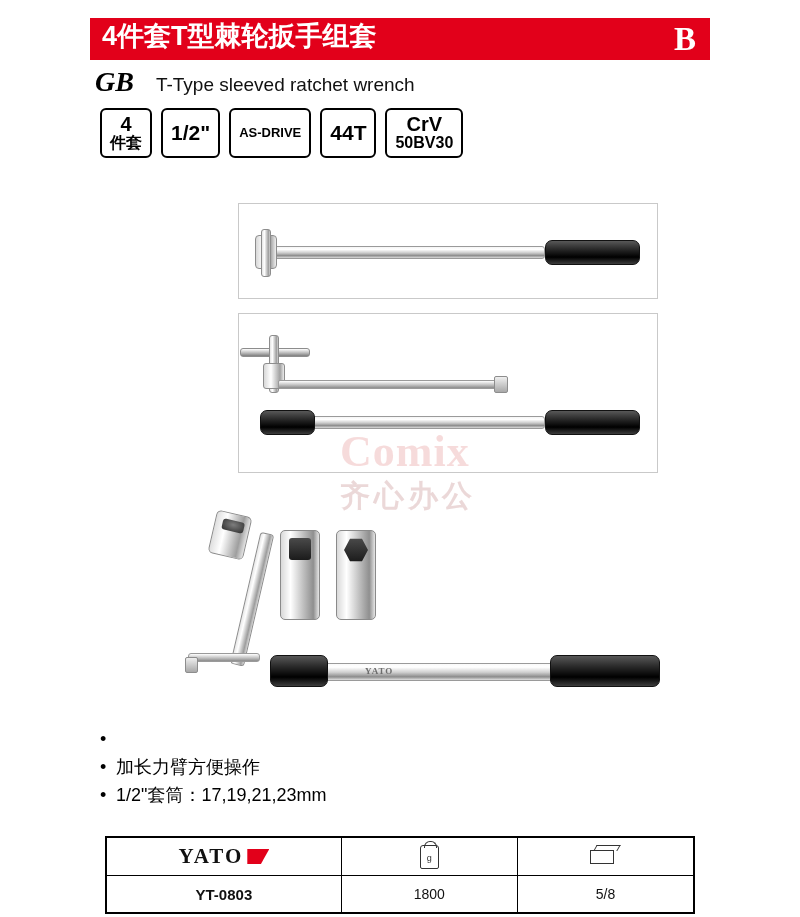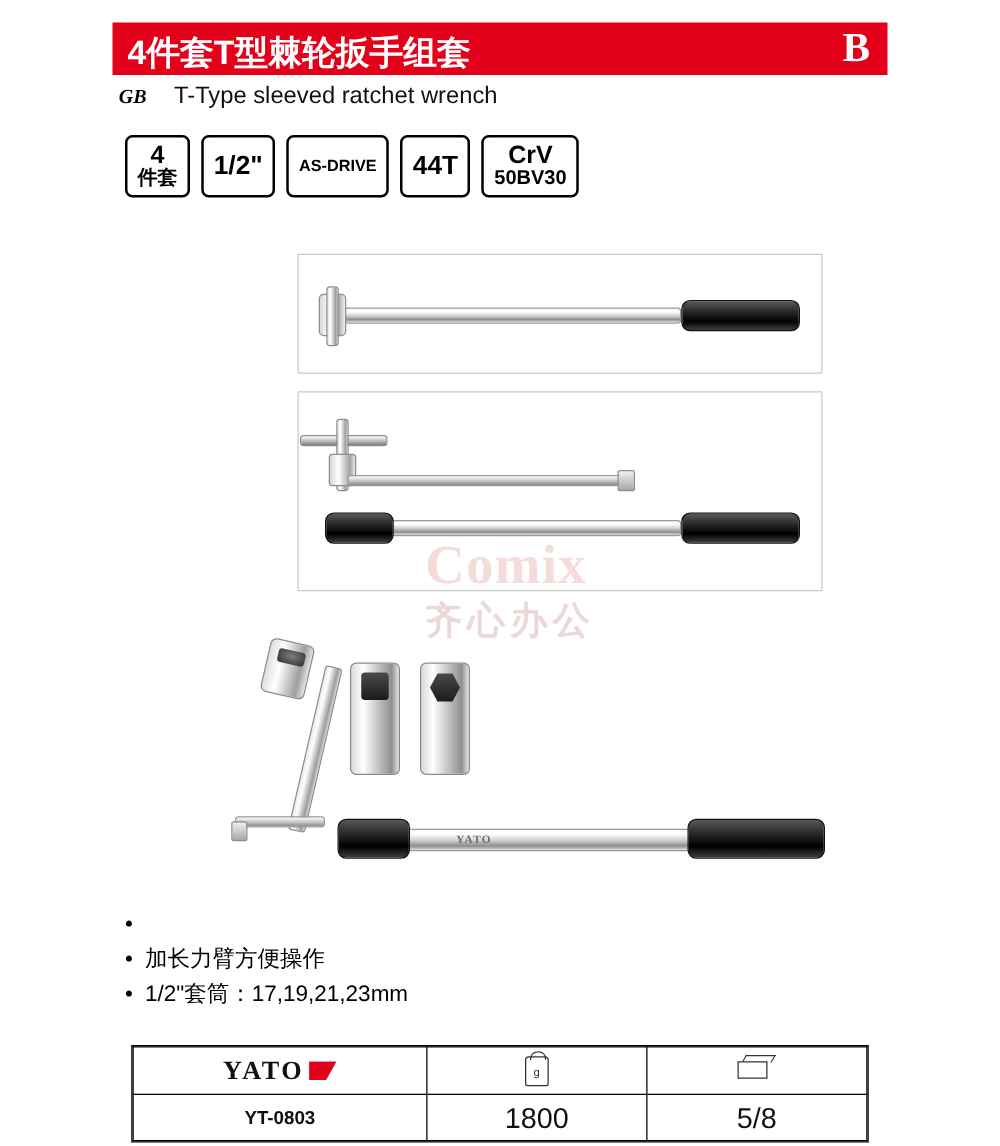--- a/index.html
+++ b/index.html
@@ -27,21 +27,21 @@
 
   
   .header {
     position: absolute;
     left: 90px;
     top: 18px;
     width: 620px;
     height: 42px;
     background: #e2001a;
     display: flex;
-    align-items: flex-end;
+    align-items: flex-start;
   }
   .header-title {
     color: #ffffff;
     font-size: 27px;
     font-weight: bold;
     letter-spacing: 0px;
     padding-left: 12px;
     white-space: nowrap;
   }
   .header-letter {
@@ -61,21 +61,21 @@
     left: 95px;
     top: 66px;
     display: flex;
     align-items: baseline;
     gap: 10px;
   }
   .subtitle-gb {
     font-family: "Liberation Serif", serif;
     font-style: italic;
     font-weight: bold;
-    font-size: 16px;
+    font-size: 28px;
   }
   .subtitle-en {
     font-size: 19px;
     color: #111;
     margin-left: 12px;
   }
 
   
   .badges {
     position: absolute;
@@ -424,21 +424,21 @@
     border-bottom: none;
     background: #fff;
     transform: skewX(-30deg);
   }
   .footer .model {
     font-size: 15px;
     font-weight: bold;
     color: #111;
   }
   .footer .val {
-    font-size: 23px;
+    font-size: 14px;
     color: #111;
   }
 </style>
 </head>
 <body>
 
 <div class="page">
 
   <div class="header">
     <div class="header-title">4件套T型棘轮扳手组套</div>

